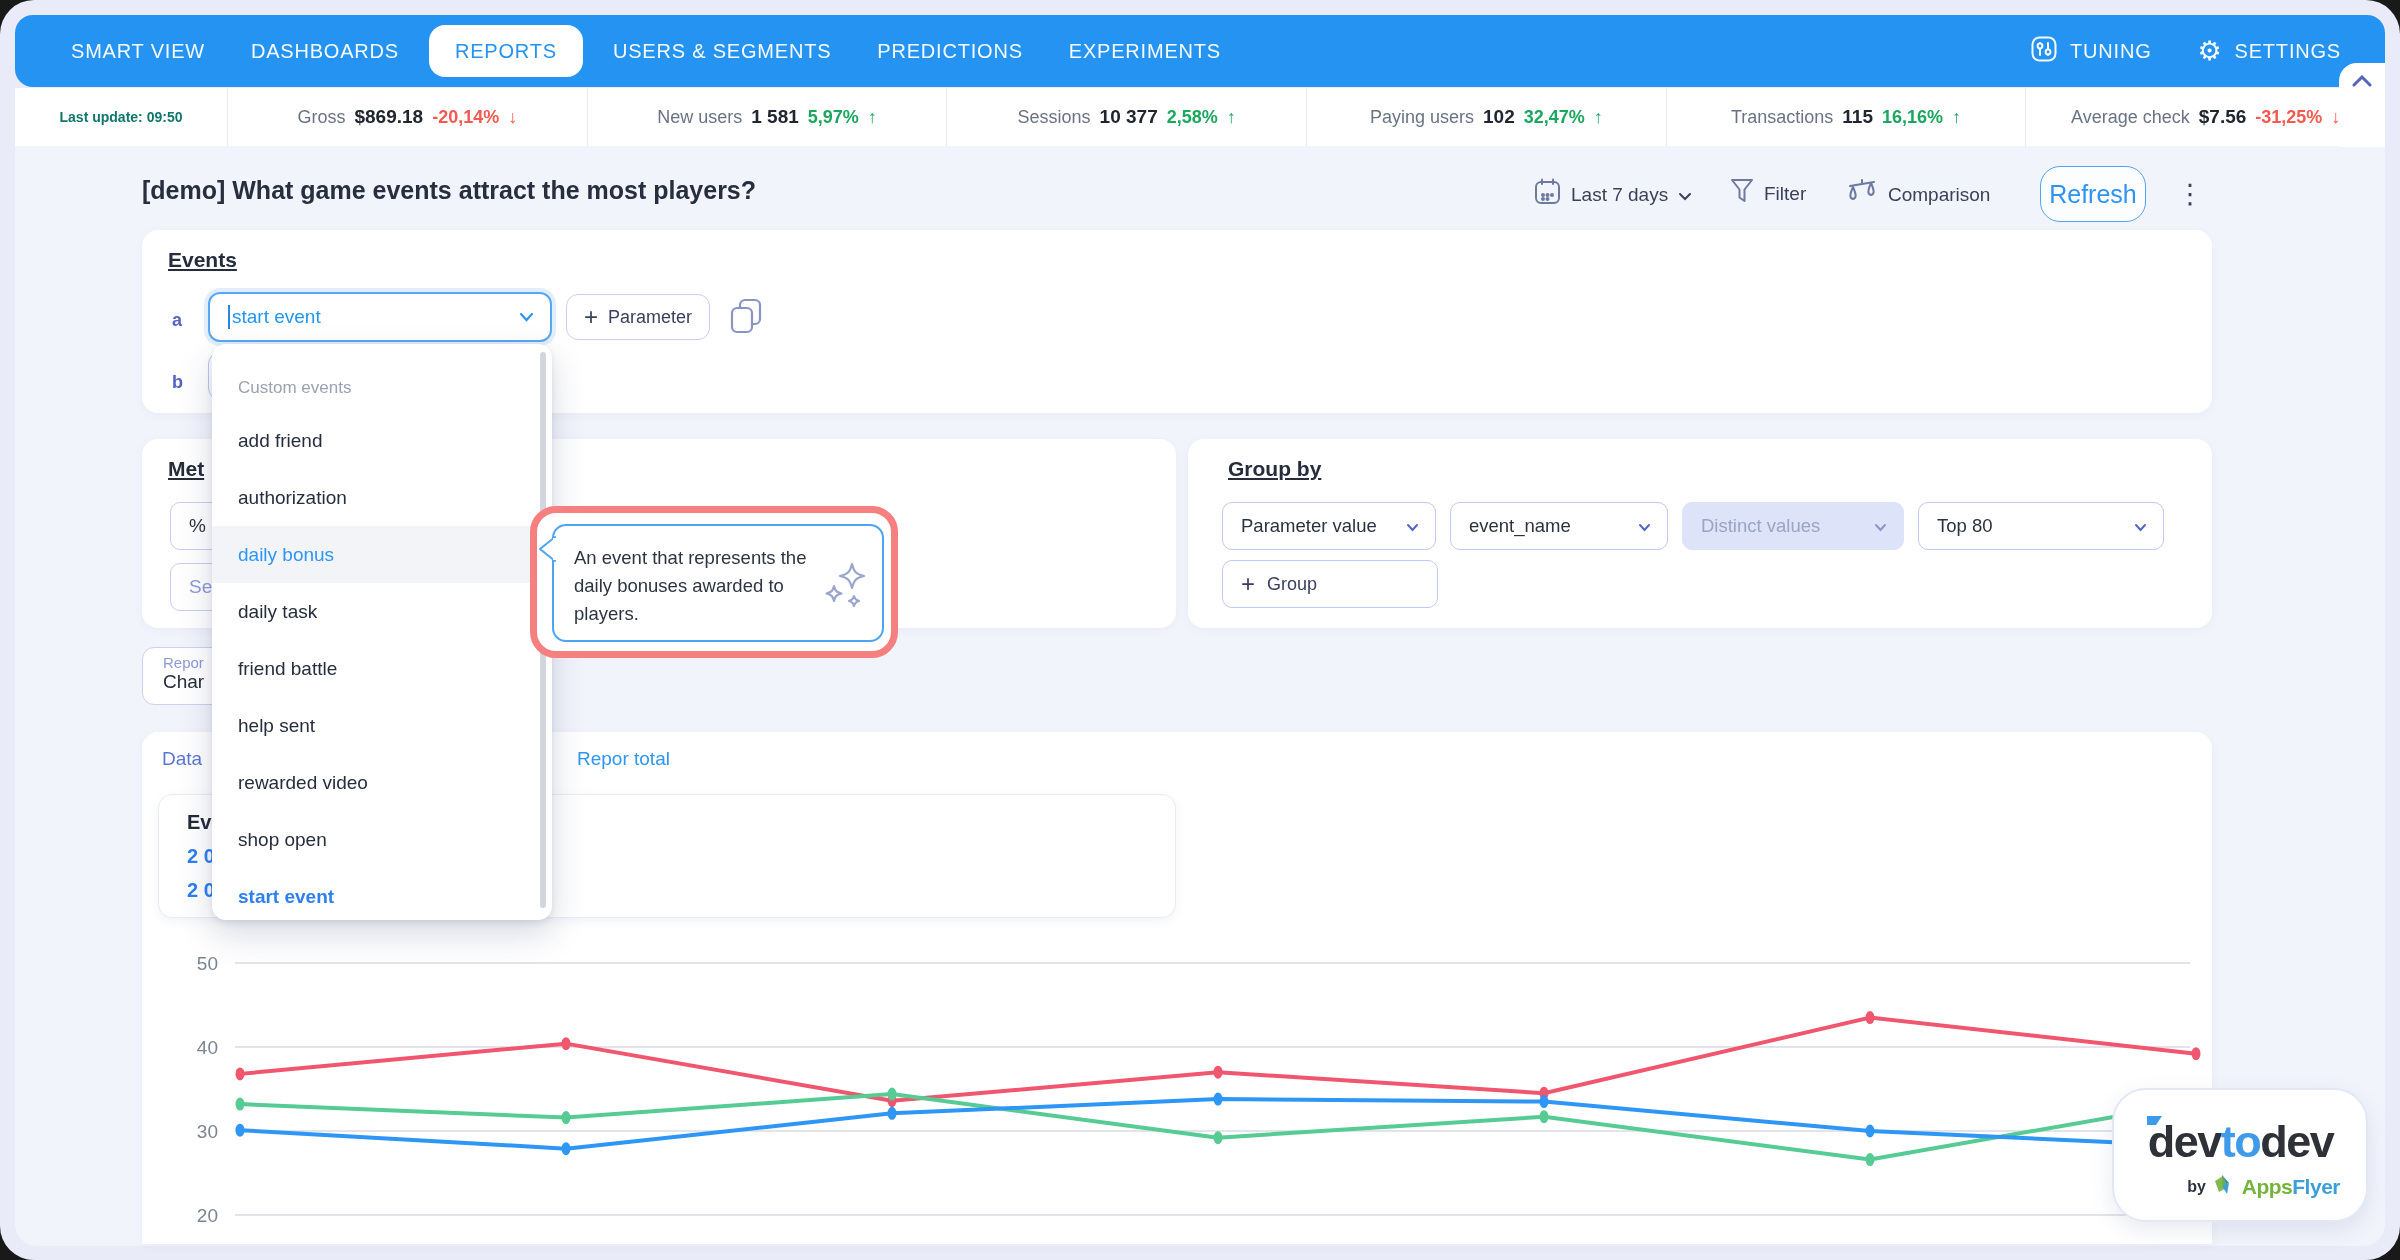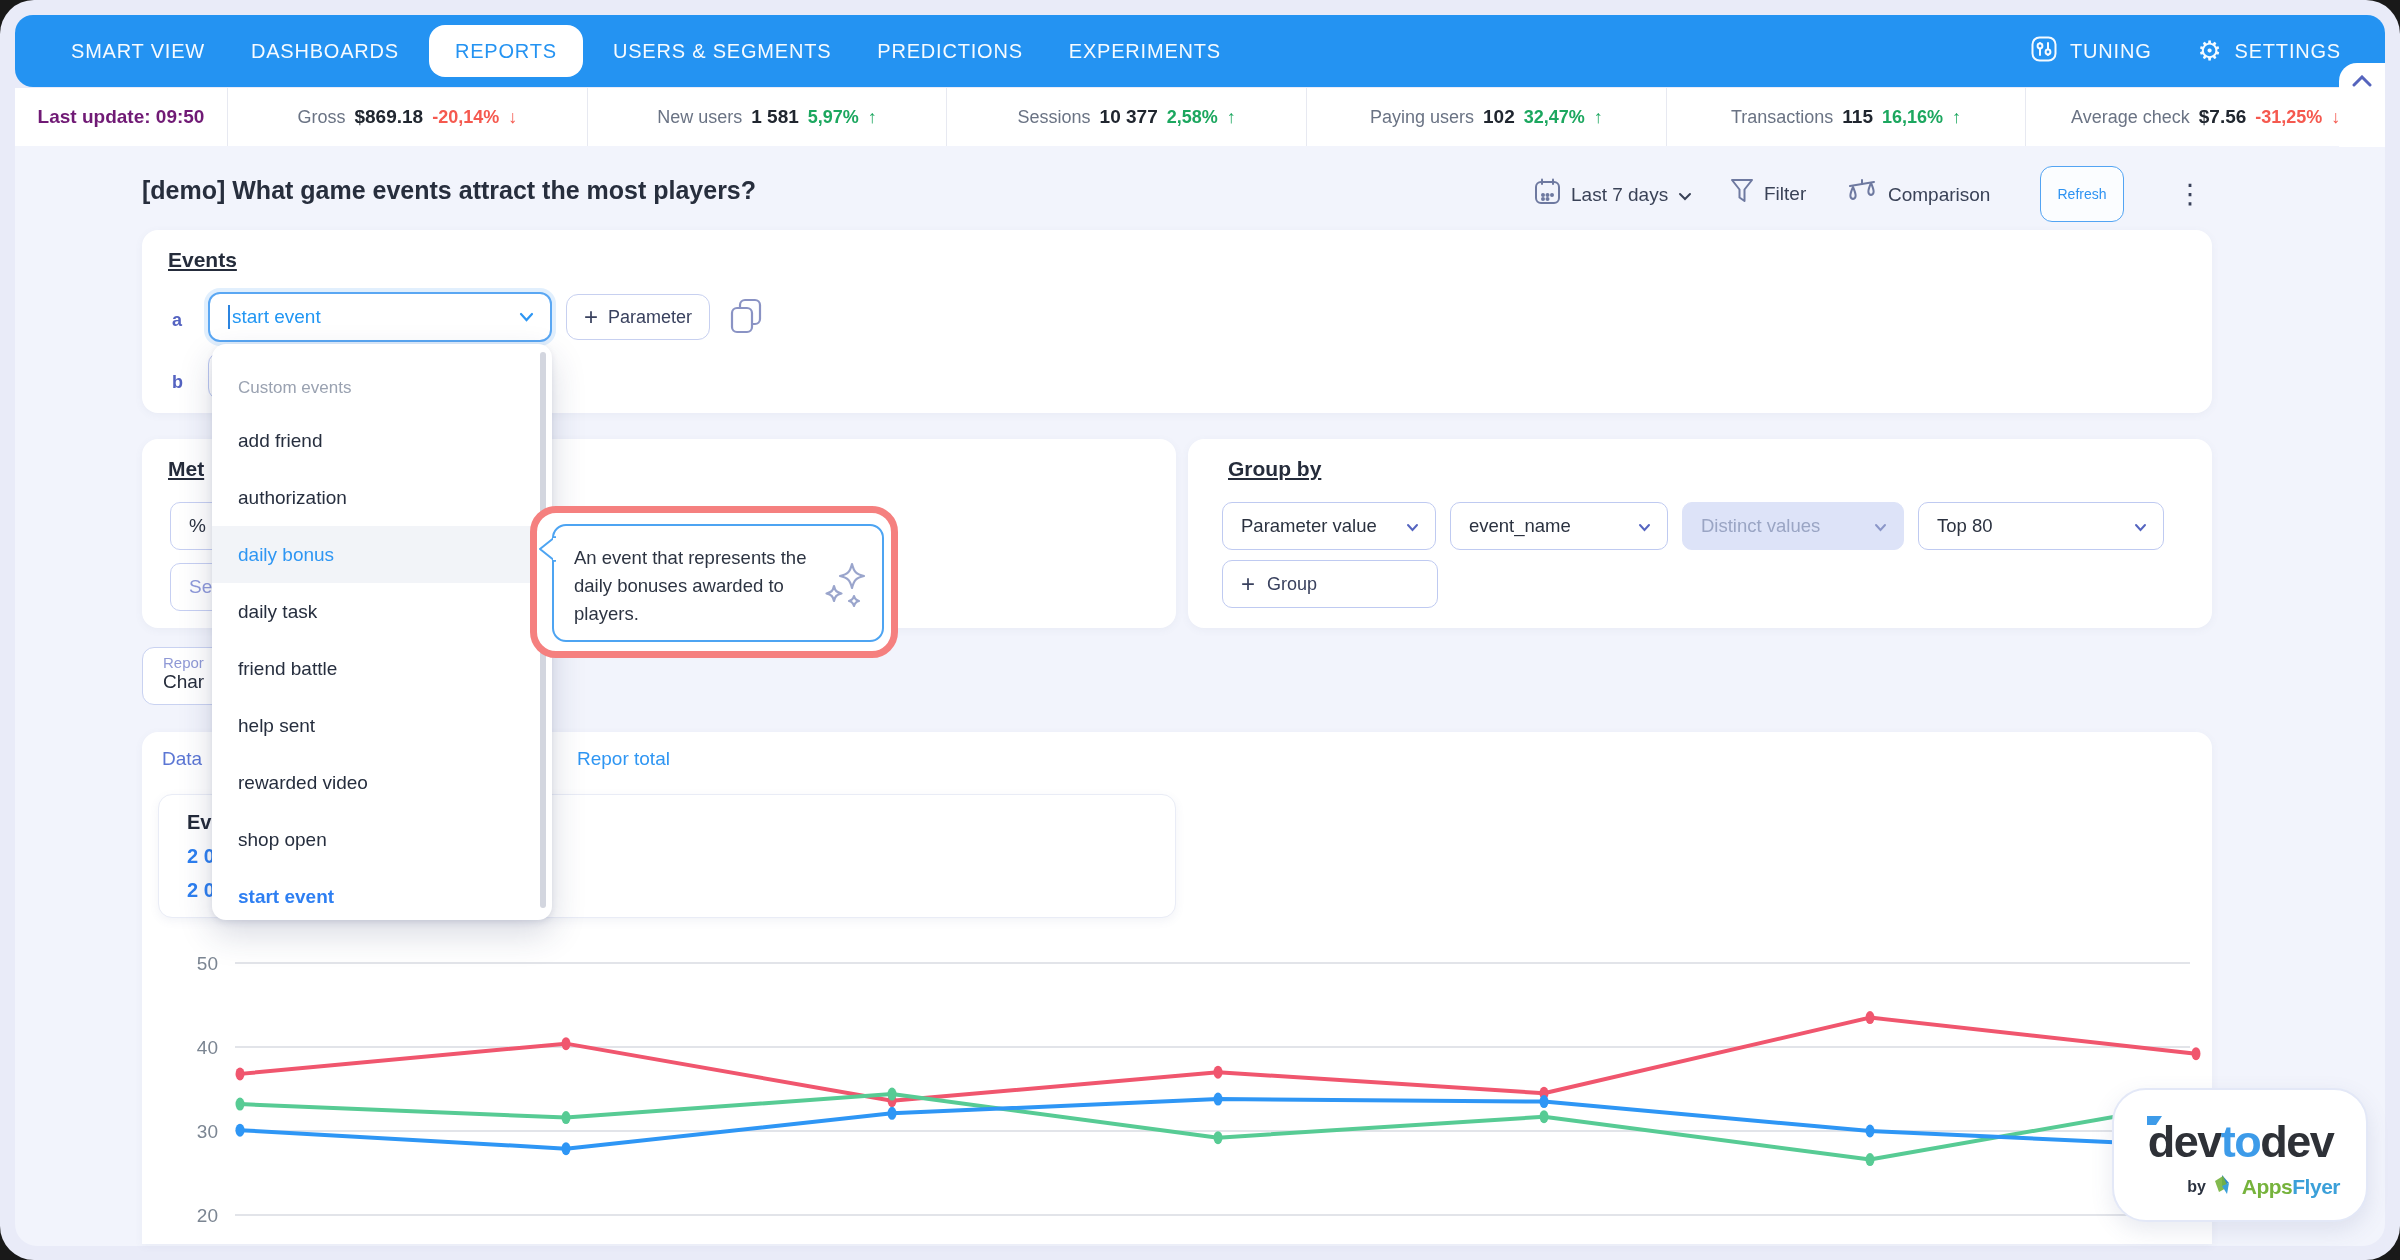--- a/index.html
+++ b/index.html
@@ -20,37 +20,37 @@
   .gear-glyph { font-size:27px; line-height:1; }
 
   
   .scroll-notch { right:15px; top:63px; width:46px; height:84px; background:#fff; border-radius:18px 0 0 0;
                   z-index:12; display:flex; justify-content:center; padding-top:10px; cursor:pointer; }
 
   
   .statsbar { left:15px; top:88px; width:2370px; height:58px; background:#ffffff; display:flex; align-items:stretch; z-index:5; }
   .stat-cell { display:flex; align-items:center; justify-content:center; gap:9px; white-space:nowrap; }
   .stat-cell + .stat-cell { border-left:1px solid #e7e9f1; }
-  .cell-update { width:212px; color:#701a75; font-weight:700; font-size:19px; }
+  .cell-update { width:212px; color:#0f766e; font-weight:700; font-size:14px; }
   .cell-g { flex:1; }
   .stat-label { color:#6a7384; font-size:18px; }
   .stat-value { color:#20262f; font-size:19px; font-weight:700; }
   .stat-delta { font-size:18px; font-weight:700; }
   .up   { color:#1ca75f; }
   .down { color:#f5594f; }
 
   
   .sheet { left:15px; top:146px; width:2370px; height:1100px; background:#f2f4fc; border-radius:0 0 22px 22px; z-index:1; }
 
   
   .page-title { left:142px; top:176px; font-size:25px; font-weight:600; color:#272e3d; z-index:3; }
   .ctrl { display:flex; align-items:center; gap:10px; color:#3a4257; font-size:19px; font-weight:500; z-index:3; cursor:pointer; }
   .icon-ink { color:#6e79a0; }
-  .refresh-btn { left:2040px; top:166px; width:84px; height:56px; border:1.5px solid #53a4f3; border-radius:12px;
-                 background:#fbfdff; color:#2e93f2; font-size:14px; font-weight:500; display:flex; align-items:center; justify-content:center;
+  .refresh-btn { left:2040px; top:166px; width:106px; height:56px; border:1.5px solid #53a4f3; border-radius:20px;
+                 background:#fbfdff; color:#2e93f2; font-size:25px; font-weight:500; display:flex; align-items:center; justify-content:center;
                  z-index:3; cursor:pointer; }
   .kebab { left:2172px; top:168px; width:36px; height:52px; display:flex; align-items:center; justify-content:center;
            font-size:27px; color:#39415a; z-index:3; cursor:pointer; letter-spacing:0; }
 
   
   .card { background:#ffffff; border-radius:16px; box-shadow:0 2px 8px rgba(84,94,142,.06); z-index:2; }
   .card-title { font-size:21px; font-weight:600; color:#252c3b;text-decoration:underline; }
 
   .events-card { left:142px; top:230px; width:2070px; height:183px; }
   .row-label { color:#5463c1; font-size:18px; font-weight:700; }

